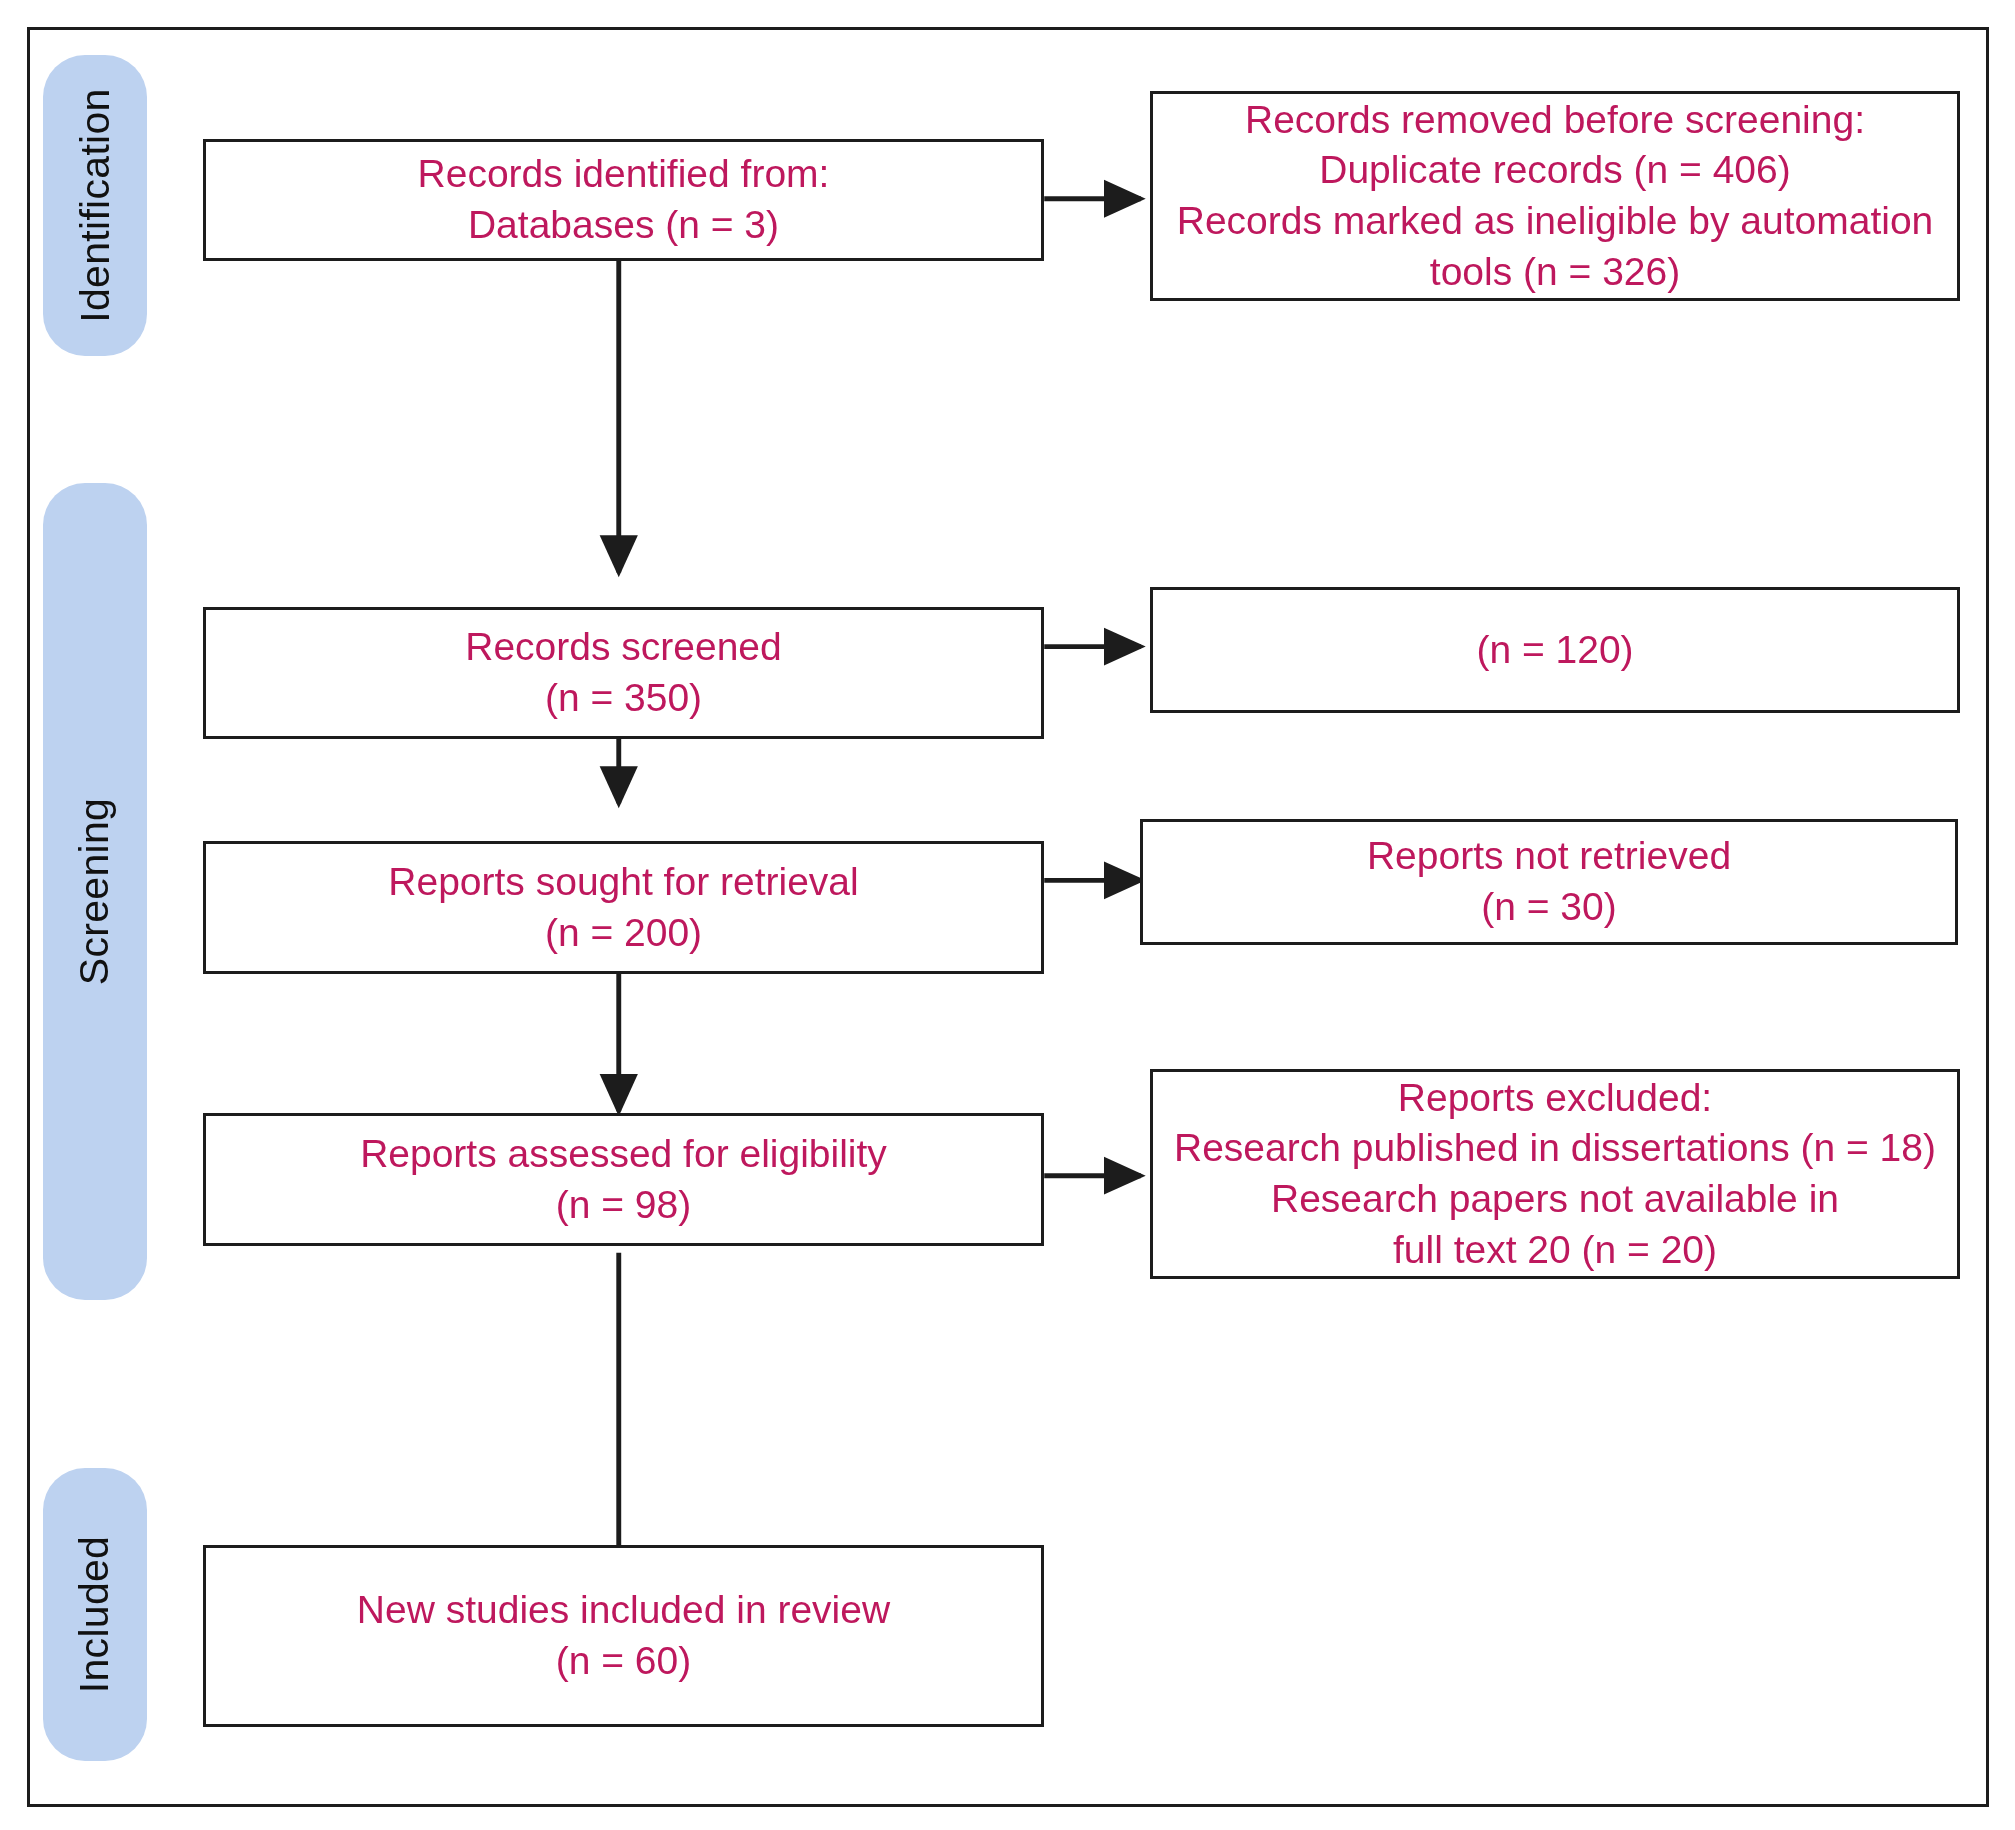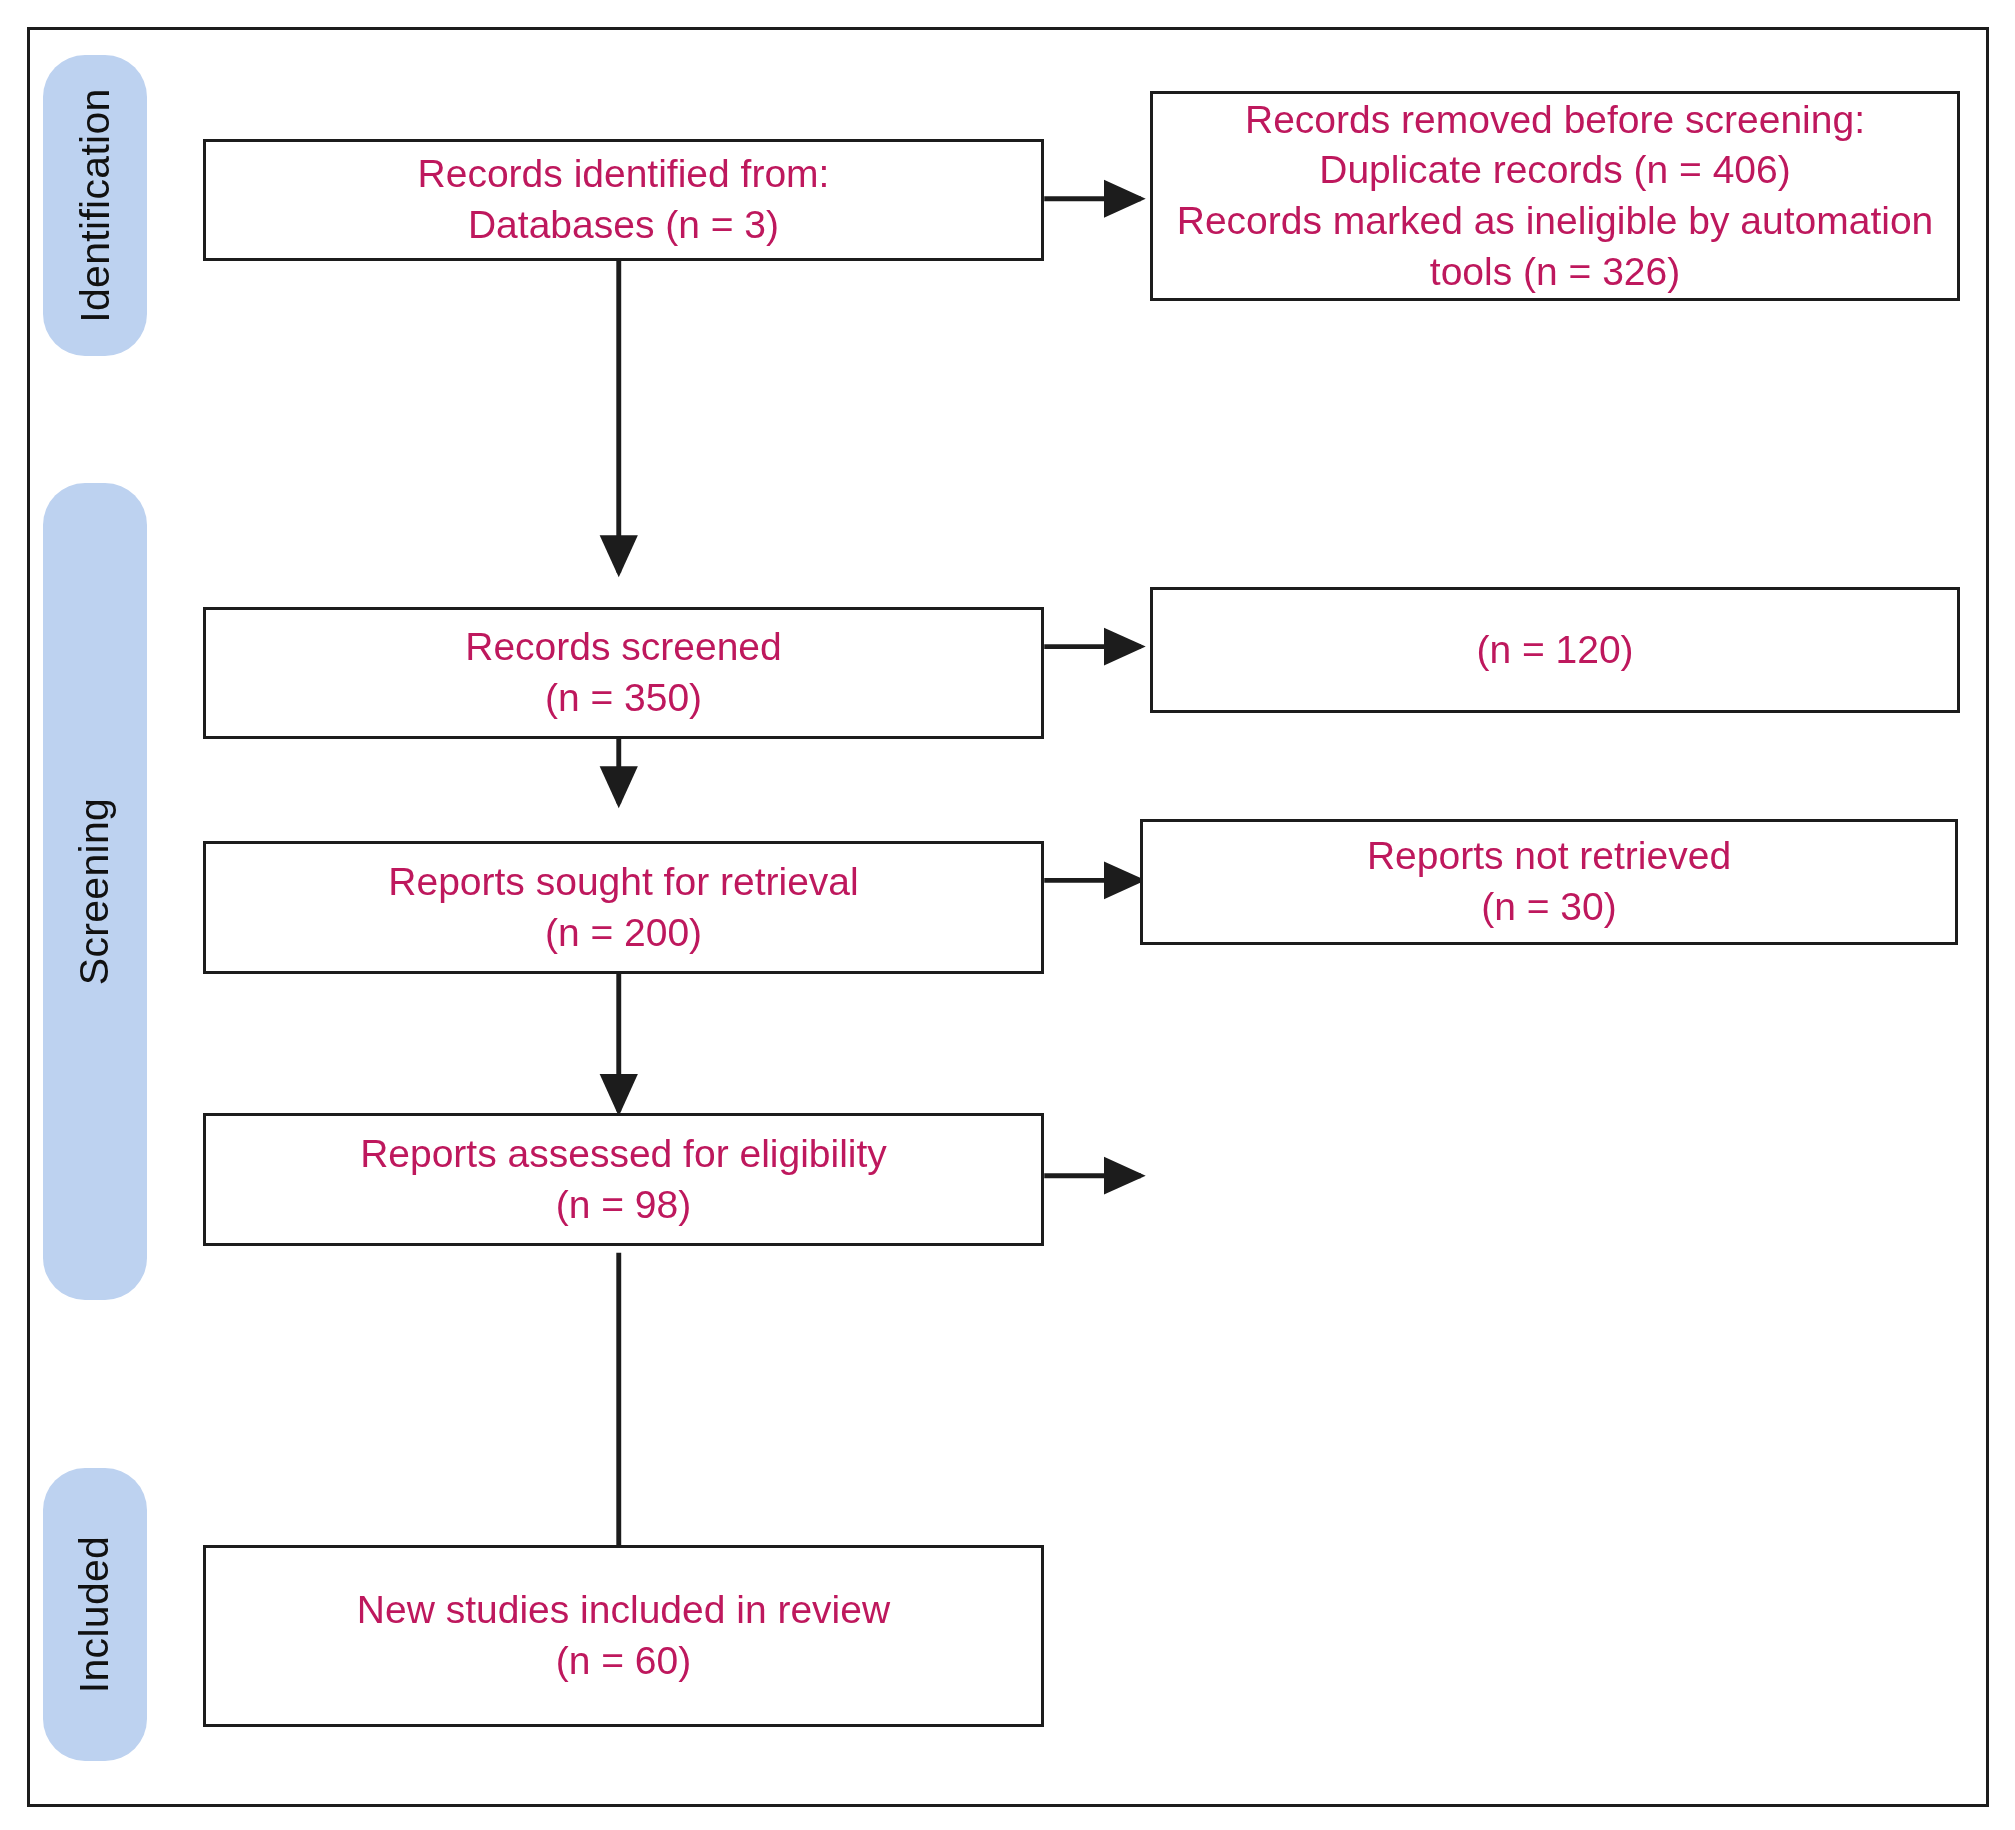--- a/index.html
+++ b/index.html
@@ -145,20 +145,26 @@
   <div class="node-box" style="left:1140px; top:819px; width:818px; height:126px;">
     <div class="line">Reports not retrieved</div>
     <div class="line">(n = 30)</div>
   </div>
 
   <div class="node-box" style="left:203px; top:1113px; width:841px; height:133px;">
     <div class="line">Reports assessed for eligibility</div>
     <div class="line">(n = 98)</div>
   </div>
 
+  <div class="node-box" style="left:1150px; top:1069px; width:810px; height:210px;">
+    <div class="line">Reports excluded:</div>
+    <div class="line">Research published in dissertations (n = 18)</div>
+    <div class="line">Research papers not available in</div>
+    <div class="line">full text 20 (n = 20)</div>
+  </div>
 
   <div class="node-box" style="left:203px; top:1545px; width:841px; height:182px;">
     <div class="line">New studies included in review</div>
     <div class="line">(n = 60)</div>
   </div>
 
 </div>
 
 
 </body></html>

